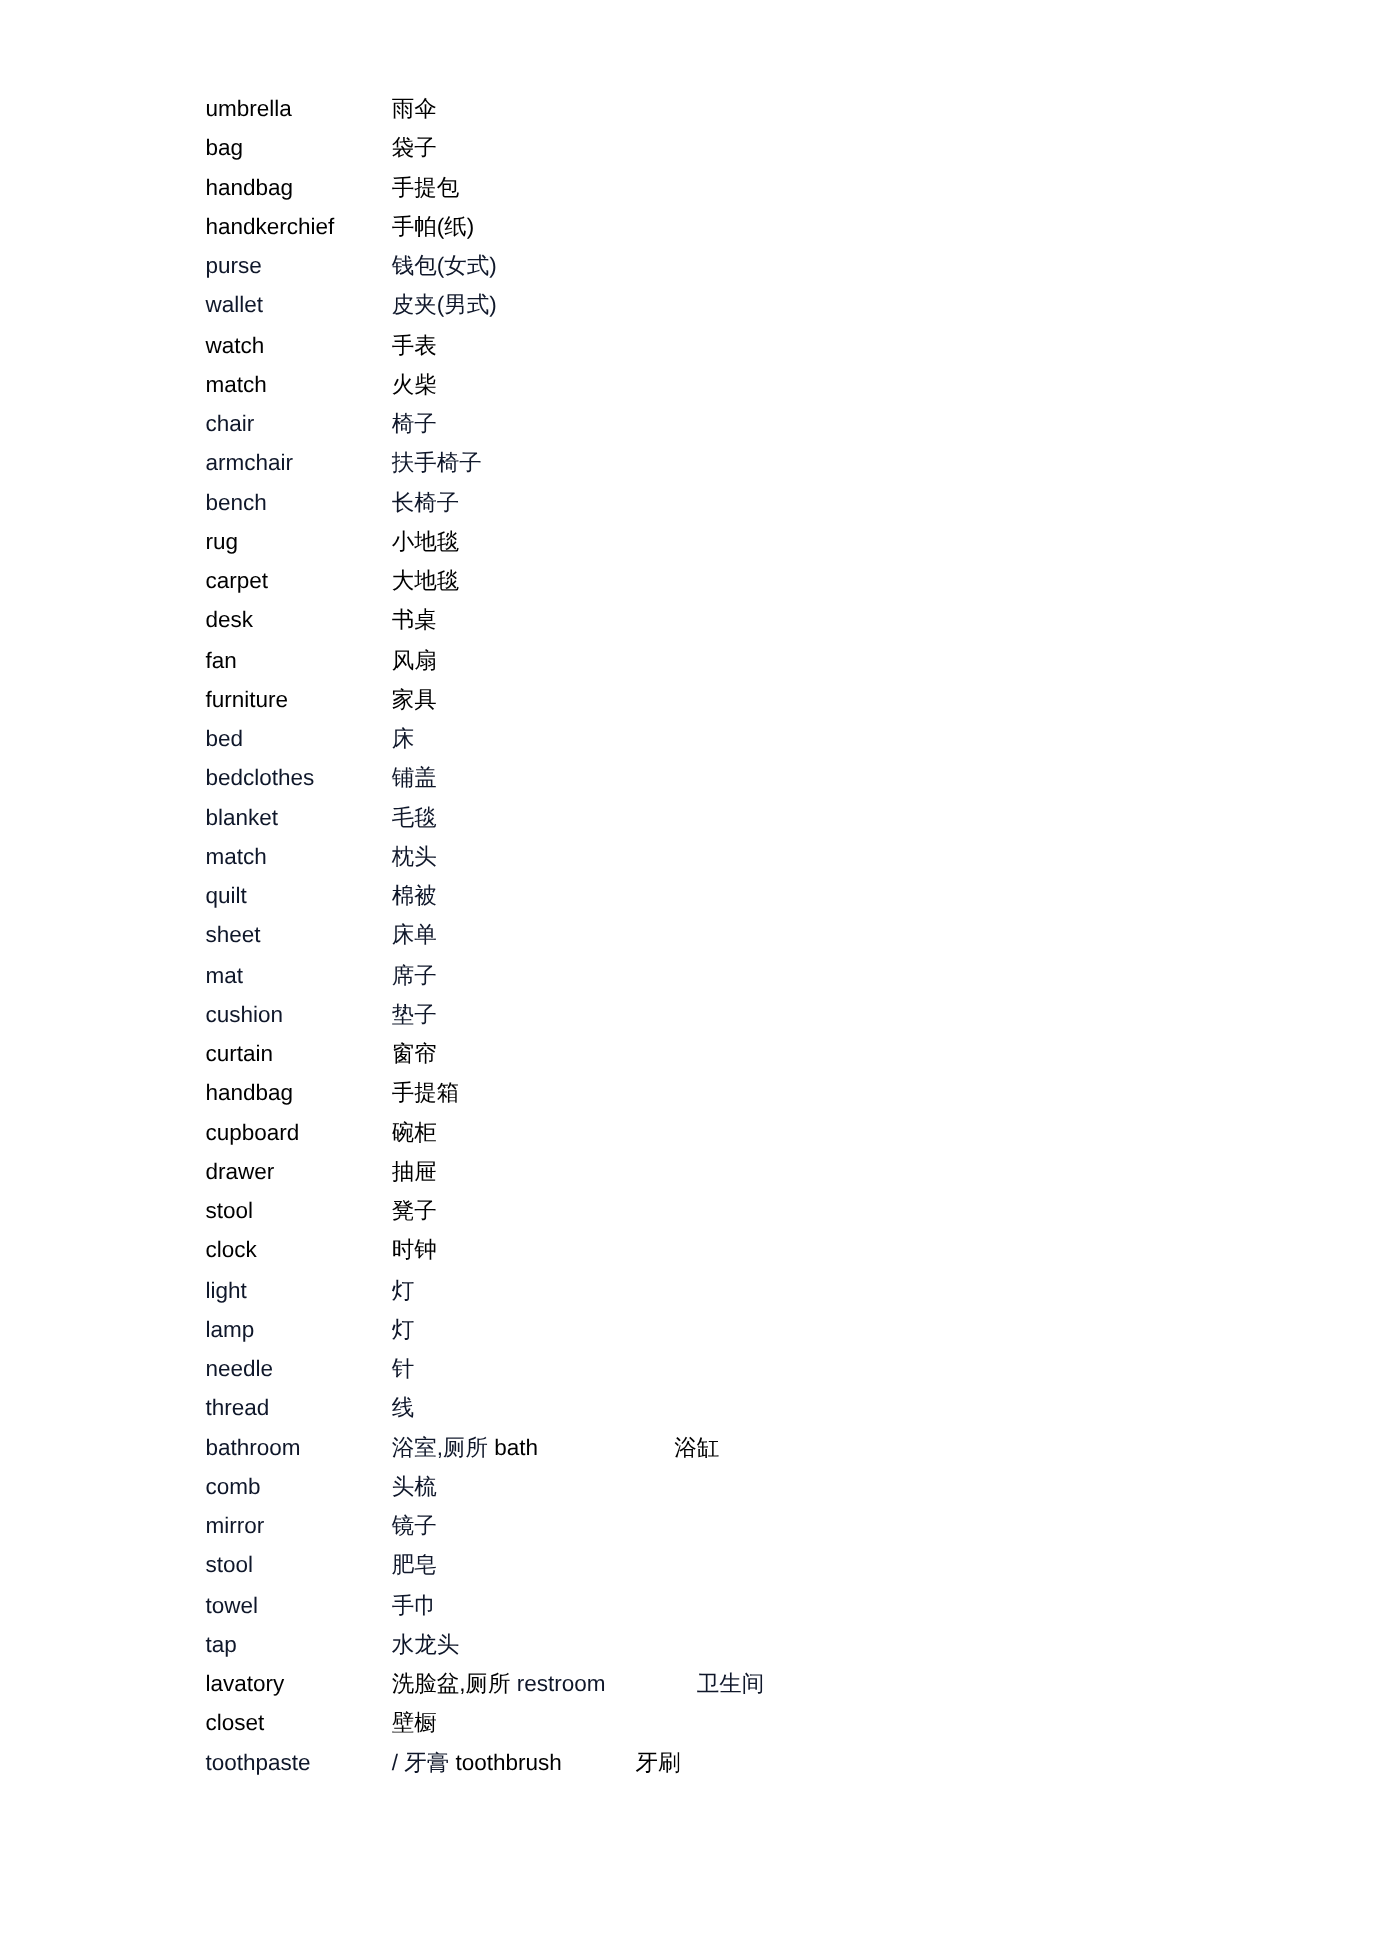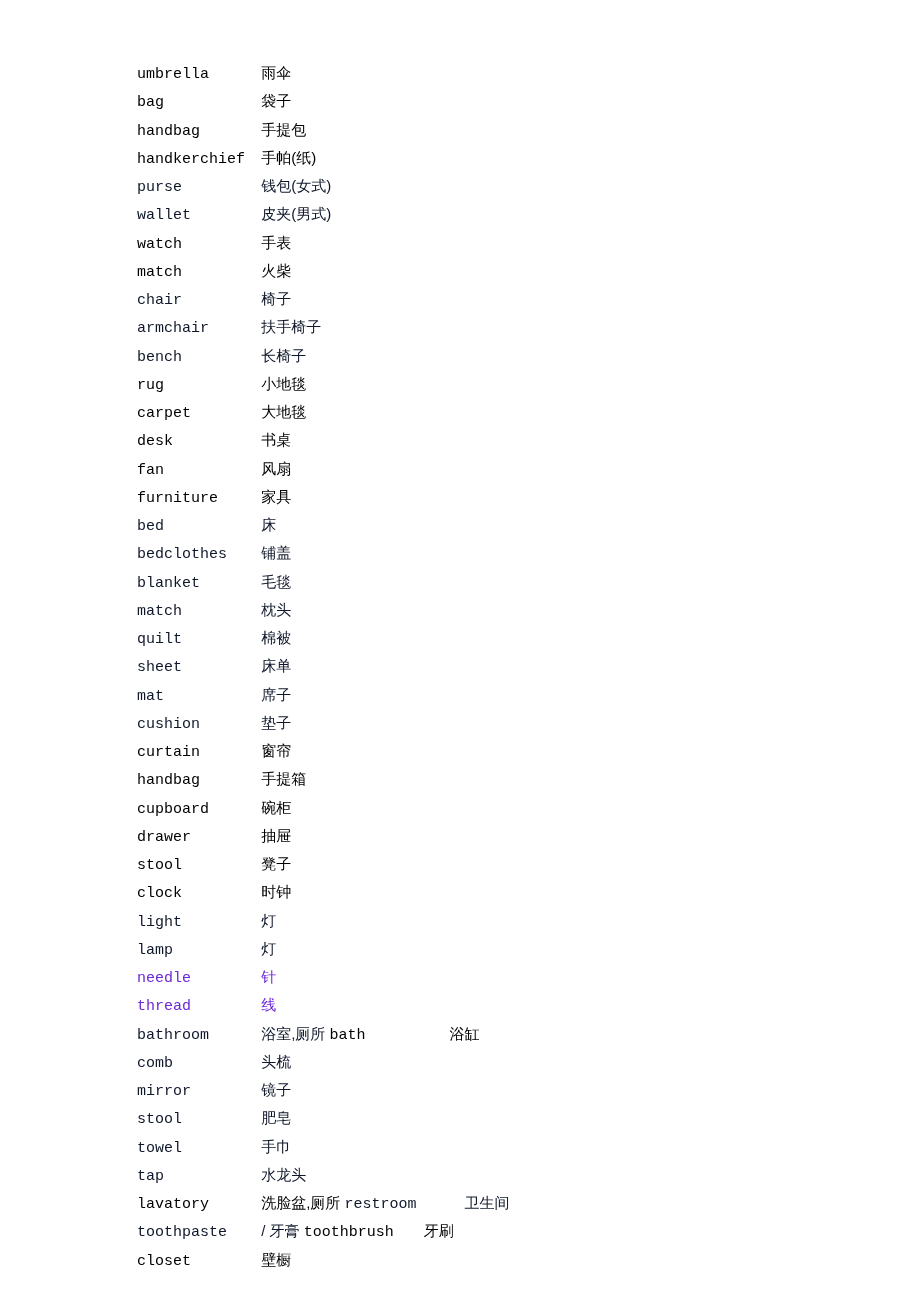--- a/index.html
+++ b/index.html
@@ -19,30 +19,29 @@
     .vocab-list {
       line-height: 1.75;
     }
     .vocab-item {
       display: block;
       white-space: nowrap;
     }
     .vocab-item .en {
       display: inline-block;
       min-width: 120px;
-      font-family: Liberation Mono, monospace;
     }
     .vocab-item .zh {
       display: inline-block;
     }
     .red {
       color: #0f172a;
     }
     .blue {
-      color: #6d28d9;
+      color: #0f172a;
     }
   </style>
 </head>
 <body>
 
 <div class="vocab-list">
 <span class="vocab-item"><span class="en ">umbrella</span>  <span class="zh ">雨伞</span></span>
     <span class="vocab-item"><span class="en ">bag</span>  <span class="zh ">袋子</span></span>
     <span class="vocab-item"><span class="en ">handbag</span>  <span class="zh ">手提包</span></span>
     <span class="vocab-item"><span class="en ">handkerchief</span>  <span class="zh ">手帕(纸)</span></span>
@@ -76,15 +75,15 @@
     <span class="vocab-item"><span class="en red">lamp</span>  <span class="zh red">灯</span></span>
     <span class="vocab-item"><span class="en blue">needle</span>  <span class="zh blue">针</span></span>
     <span class="vocab-item"><span class="en blue">thread</span>  <span class="zh blue">线</span></span>
     <span class="vocab-item"><span class="en red">bathroom</span>  <span class="zh red">浴室,厕所</span>      <span class="en ">bath</span><span class="zh ">  浴缸</span></span>
     <span class="vocab-item"><span class="en red">comb</span>  <span class="zh red">头梳</span></span>
     <span class="vocab-item"><span class="en red">mirror</span>  <span class="zh red">镜子</span></span>
     <span class="vocab-item"><span class="en red">stool</span>  <span class="zh red">肥皂</span></span>
     <span class="vocab-item"><span class="en red">towel</span>  <span class="zh red">手巾</span></span>
     <span class="vocab-item"><span class="en red">tap</span>  <span class="zh red">水龙头</span></span>
     <span class="vocab-item"><span class="en ">lavatory</span>  <span class="zh ">洗脸盆,厕所</span>      <span class="en red">restroom</span><span class="zh red">  卫生间</span></span>
+    <span class="vocab-item"><span class="en ">closet</span>  <span class="zh ">壁橱</span></span>
     <span class="vocab-item"><span class="en red">toothpaste</span>  <span class="zh red">/ 牙膏</span>      <span class="en ">toothbrush</span><span class="zh ">  牙刷</span></span>
-    <span class="vocab-item"><span class="en ">closet</span>  <span class="zh ">壁橱</span></span>
   </div>
 
 </body></html>

